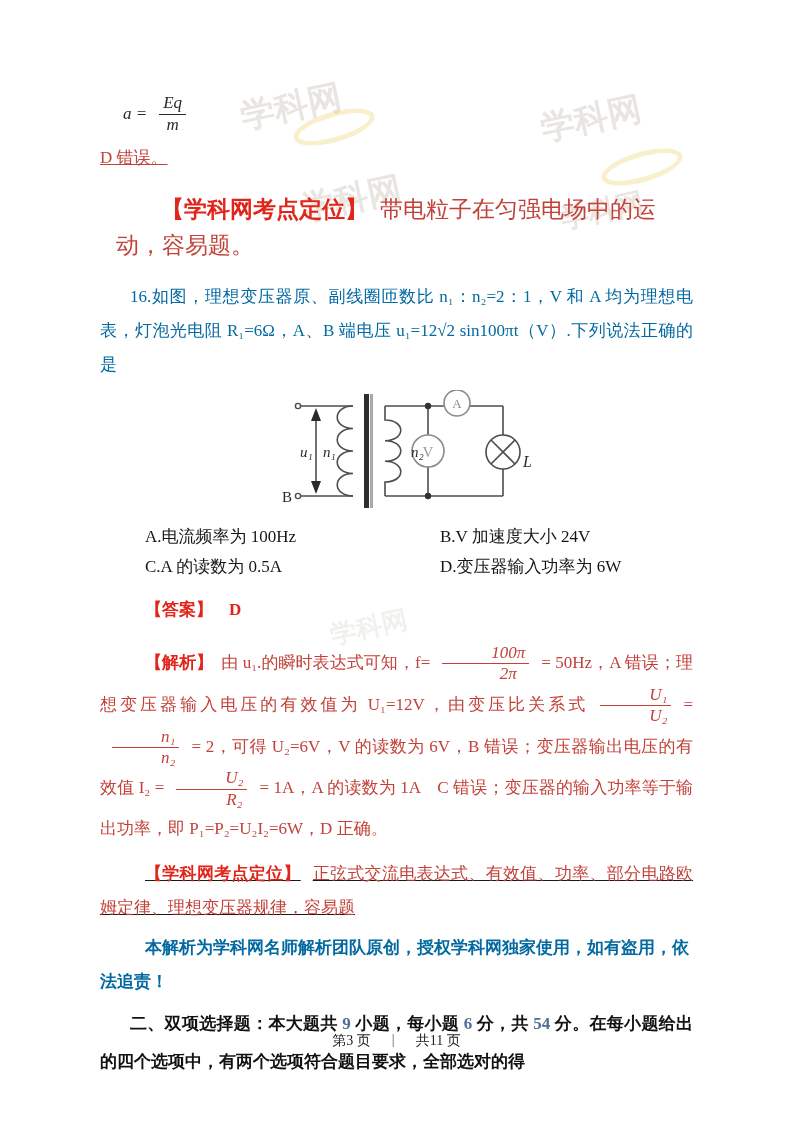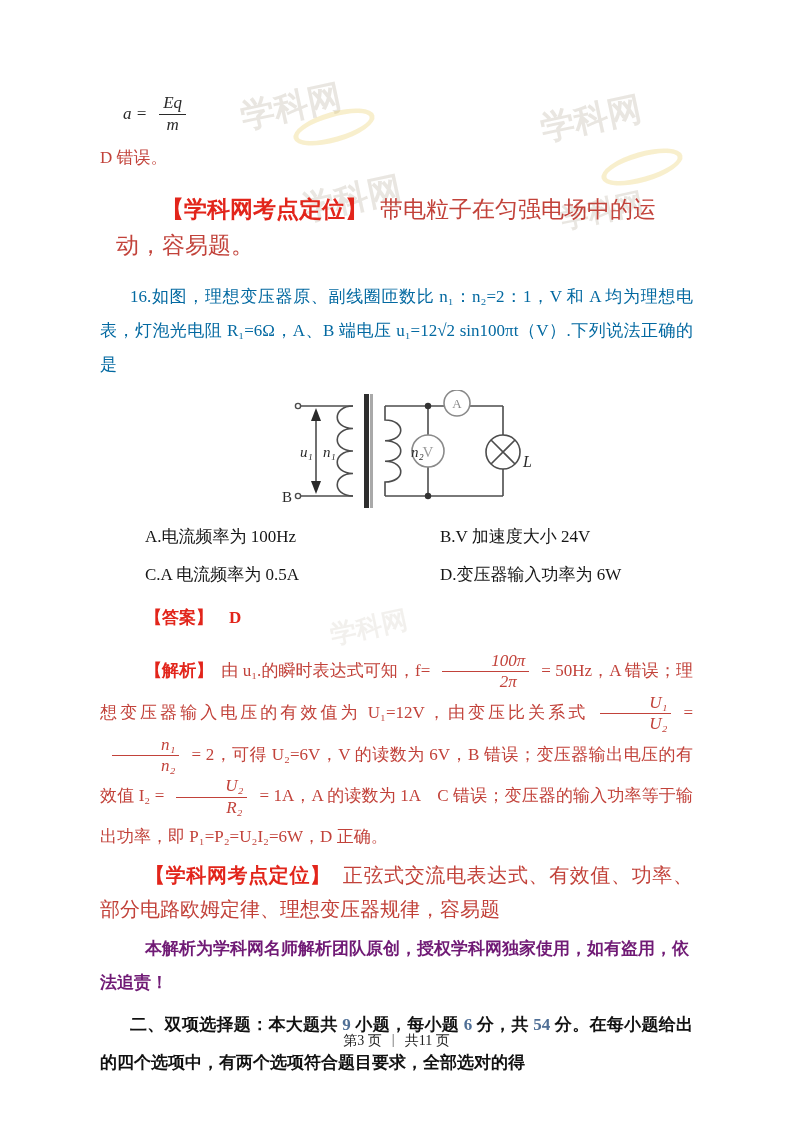--- a/index.html
+++ b/index.html
@@ -5,41 +5,41 @@
   html,body{margin:0;padding:0;background:#ffffff;}
   .page{
     position:relative;width:793px;height:1122px;background:#fff;overflow:hidden;
     font-family:"Liberation Serif","DejaVu Serif",serif;color:#1a1a1a;
   }
   .content{position:absolute;left:100px;top:86px;width:593px;z-index:2;}
   .red{color:#c2423a;}
   .redlabel{color:#e2251b;font-weight:bold;}
   .p1{font-size:17px;line-height:40px;text-align:justify;margin:0;text-indent:12px;}
   .formula-line{display:flex;align-items:center;font-size:17px;min-height:52px;padding-left:23px;margin:2px 0 0 0;}
-  .pd{font-size:17px;line-height:36px;margin:0;}
+  .pd{font-size:17px;line-height:36px;margin:0;text-decoration:underline;}
   .kd{font-size:23px;line-height:36px;margin:16px;text-indent:45px;}
   .kd-text{margin-left:12px;}
   .stem{font-size:17px;line-height:34px;text-align:justify;margin:4px 0 0 0;text-indent:30px;color:#0369a1;}
   .diagram-wrap{margin:8px 0 0 178px;width:262px;height:120px;}
-  .opts{display:grid;grid-template-columns:295px auto;row-gap:8px;margin-top:12px;padding-left:45px;font-size:17px;line-height:30px;color:#161616;}
+  .opts{display:grid;grid-template-columns:295px auto;row-gap:0;margin-top:12px;padding-left:45px;font-size:17px;line-height:30px;color:#161616;}
   .answer-line{padding-left:45px;font-size:17px;line-height:32px;margin-top:12px;}
   .answer-val{margin-left:16px;}
   .analysis{font-size:17px;line-height:38px;text-align:justify;margin:4px 0 0 0;text-indent:45px;}
   .analysis .redlabel{margin-right:8px;}
-  .kd2{font-size:20px;line-height:34px;text-align:justify;margin:2px 0 0 0;text-indent:45px;}
-  .copyright{font-size:17px;line-height:34px;margin:6px 0 0 0;text-indent:45px;font-weight:bold;color:#701a75;}
+  .kd2{font-size:17px;line-height:34px;text-align:justify;margin:9px 0 0 0;text-indent:45px;text-decoration:underline;}
+  .copyright{font-size:17px;line-height:34px;margin:6px 0 0 0;text-indent:45px;font-weight:bold;color:#0369a1;}
   .sec2{font-size:17px;line-height:38px;text-align:justify;margin:6px 0 0 0;text-indent:30px;font-weight:bold;color:#111;}
   .num-blue{color:#4f6f96;}
   .frac{display:inline-block;text-align:center;vertical-align:middle;line-height:1.2;font-family:"Liberation Serif",serif;margin:0 12px;}
   .frac .fnum{display:block;border-bottom:1.2px solid currentColor;padding:0 4px;}
   .frac .fden{display:block;padding:0 4px;}
   .mi{font-style:italic;}
   .footer{
     position:absolute;left:0;right:0;top:1032px;z-index:2;
-    display:flex;justify-content:center;gap:10px;
+    display:flex;justify-content:center;gap:21px;
     font-size:14px;color:#222;
   }
   .footer .sep{color:#555;}
   
   .wm{position:absolute;z-index:1;color:#c6bfb2;opacity:.38;font-size:34px;font-weight:bold;transform:rotate(-12deg);pointer-events:none;user-select:none;}
   .swoosh{position:absolute;z-index:1;width:74px;height:20px;border:5px solid #e6c64d;border-radius:50%;opacity:.28;transform:rotate(-16deg);pointer-events:none;}
   svg text{font-family:"Liberation Serif",serif;}
 </style>
 </head>
 <body>
@@ -119,21 +119,21 @@
         <text x="22" y="67" font-size="15" font-style="italic" fill="#2a2a2a">u₁</text>
         <text x="45" y="67" font-size="15" font-style="italic" fill="#2a2a2a">n₁</text>
         <text x="133" y="67" font-size="15" font-style="italic" fill="#2a2a2a">n₂</text>
         <text x="4" y="112" font-size="15" fill="#2a2a2a">B</text>
       </svg>
     </div>
 
     <div class="opts">
       <span>A.电流频率为 100Hz</span>
       <span>B.V 加速度大小 24V</span>
-      <span>C.A 电流频率为 0.5A</span>
+      <span>C.A 的读数为 0.5A</span>
       <span>D.变压器输入功率为 6W</span>
     </div>
 
     <p class="answer-line">
       <span class="redlabel">【答案】</span><span class="redlabel answer-val">D</span>
     </p>
 
     <p class="analysis red">
       <span class="redlabel">【解析】</span><span>由 u₁.的瞬时表达式可知，f=</span><span class="frac mi"><span class="fnum">100π</span><span class="fden">2π</span></span><span>= 50Hz，</span><span>A 错误；理想变压器输入电压的有效值为 U₁=12V，由变压比关系式</span><span class="frac mi"><span class="fnum">U₁</span><span class="fden">U₂</span></span><span>=</span><span class="frac mi"><span class="fnum">n₁</span><span class="fden">n₂</span></span><span>= 2，可得 U₂=6V，V 的读数为 6V，B 错误；变压器输出电压的有效值 I₂ =</span><span class="frac mi"><span class="fnum">U₂</span><span class="fden">R₂</span></span><span>= 1A，A 的读数为 1A　C 错误；变压器的输入功率等于输出功率，即 P₁=P₂=U₂I₂=6W，D 正确。</span>
     </p>

